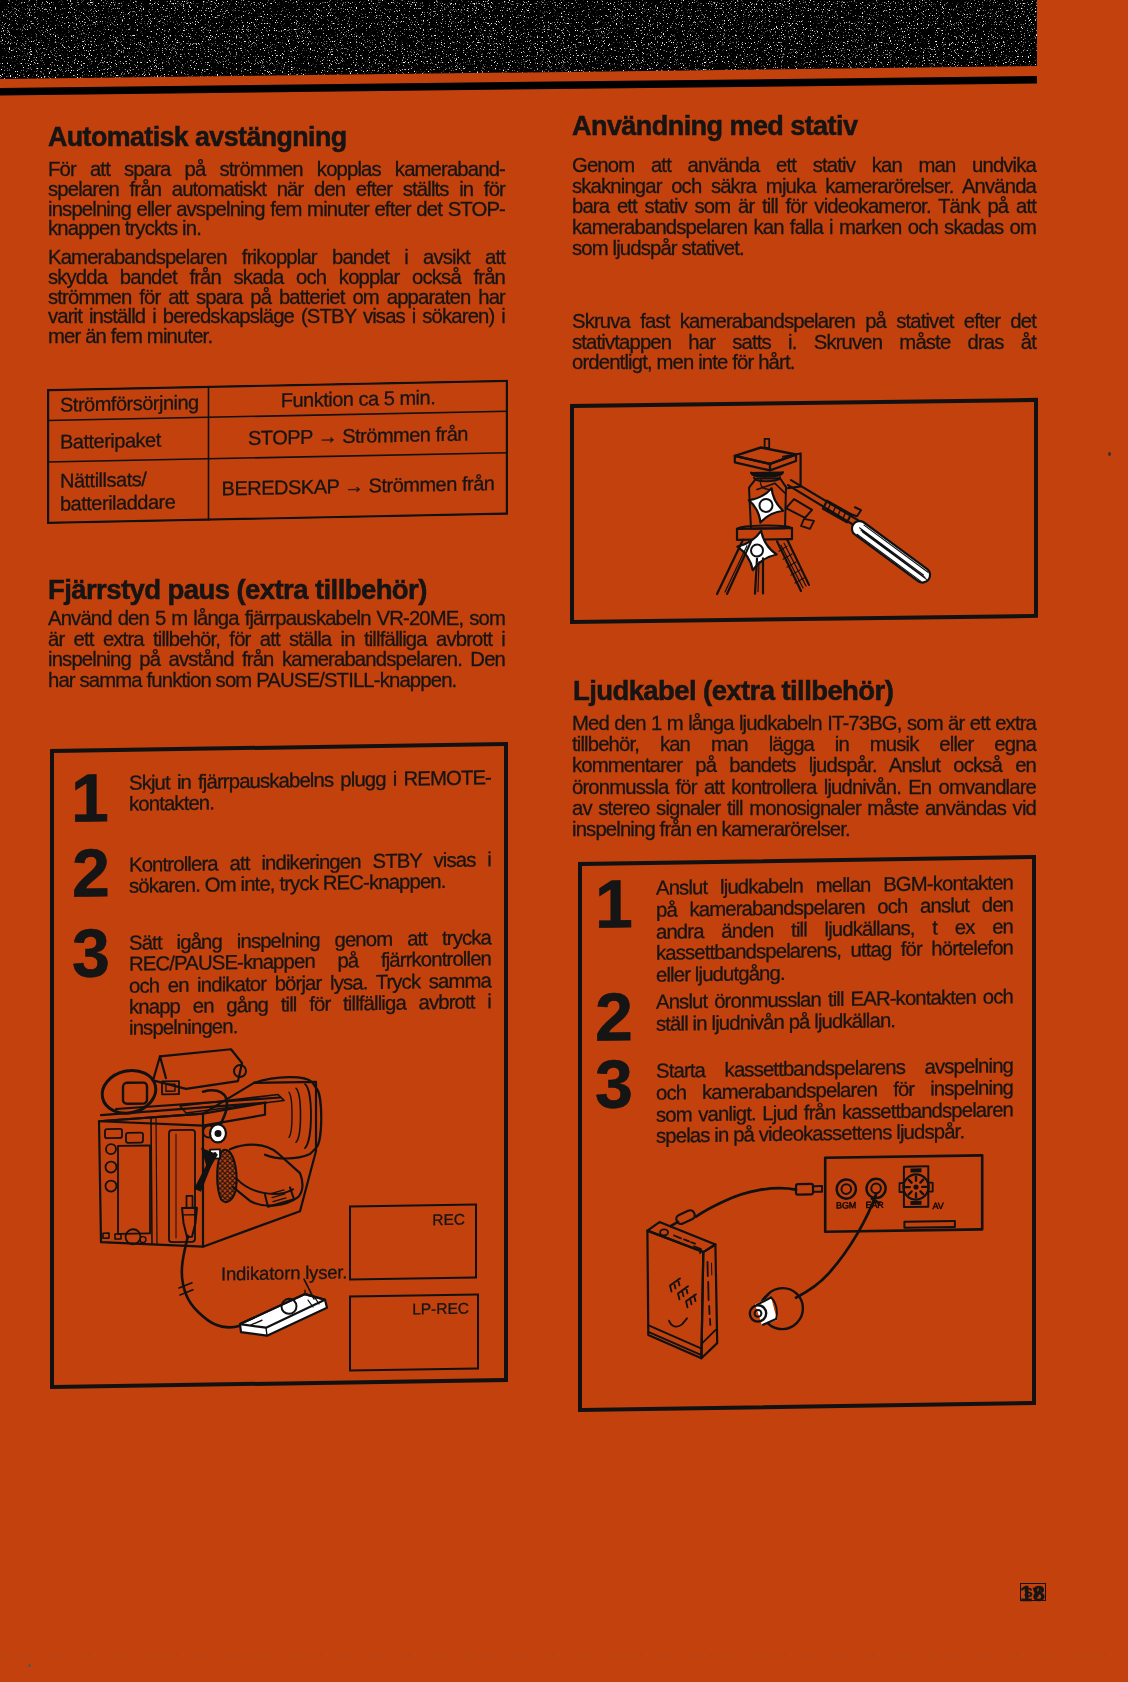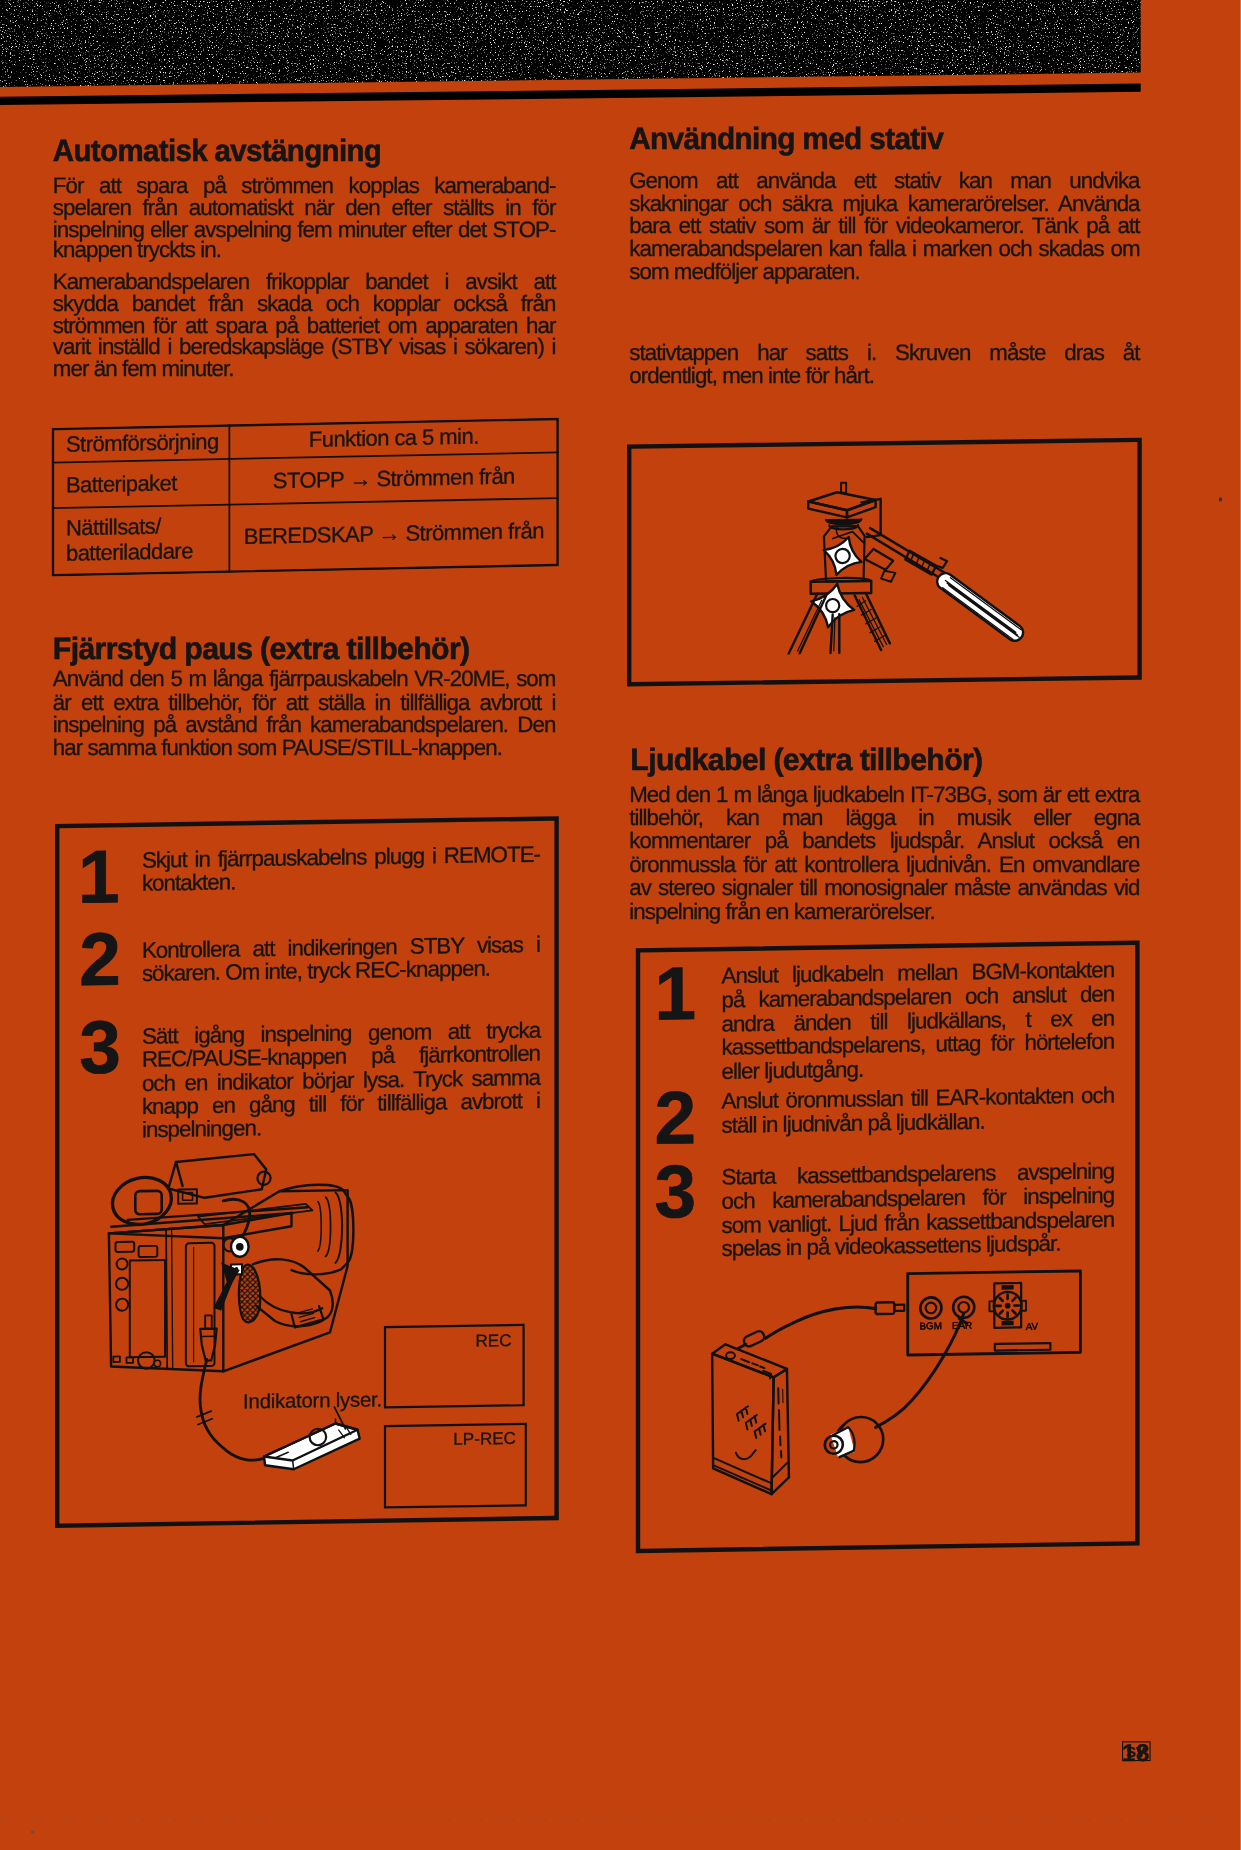--- a/index.html
+++ b/index.html
@@ -175,24 +175,25 @@
 <div class="a" style="left:167px;top:514px;line-height:19px;font-size:18.5px;letter-spacing:-0.2px">Indikatorn lyser.</div>
 </div>
 
 <div class="a h" style="left:572px;top:114px;transform:scaleX(.966);transform-origin:0 0">Användning med stativ</div>
 
 <div class="a p" style="left:572px;top:155px;width:464px;line-height:20.7px">
 <div class="j">Genom att använda ett stativ kan man undvika</div>
 <div class="j">skakningar och säkra mjuka kamerarörelser. Använda</div>
 <div class="j">bara ett stativ som är till för videokameror. Tänk på att</div>
 <div class="j">kamerabandspelaren kan falla i marken och skadas om</div>
-<div class="e">som medföljer apparaten.</div>
+<div class="e">som ljudspår stativet.</div>
 </div>
 
 <div class="a p" style="left:572px;top:311px;width:464px;line-height:20.7px">
+<div class="j">Skruva fast kamerabandspelaren på stativet efter det</div>
 <div class="j">stativtappen har satts i. Skruven måste dras åt</div>
 <div class="e">ordentligt, men inte för hårt.</div>
 </div>
 
 <div class="a bx" style="left:570px;top:404px;width:460px;height:212px;transform:skewY(-0.75deg);transform-origin:0 0">
 <svg id="tri" class="a" style="left:125px;top:20px" width="290" height="190" viewBox="0 0 290 190" fill="none" stroke="#111" stroke-width="2.2" stroke-linejoin="round" stroke-linecap="round">
 
 <polygon points="35.8,30 62,22 97,29.5 71,38.5" stroke-width="2.4"></polygon>
 <polygon points="35.8,30 71,38.5 71,45 35.8,36.5" stroke-width="2.2"></polygon>
 <polygon points="71,38.5 97,29.5 97,36 71,45" stroke-width="2.2"></polygon>

